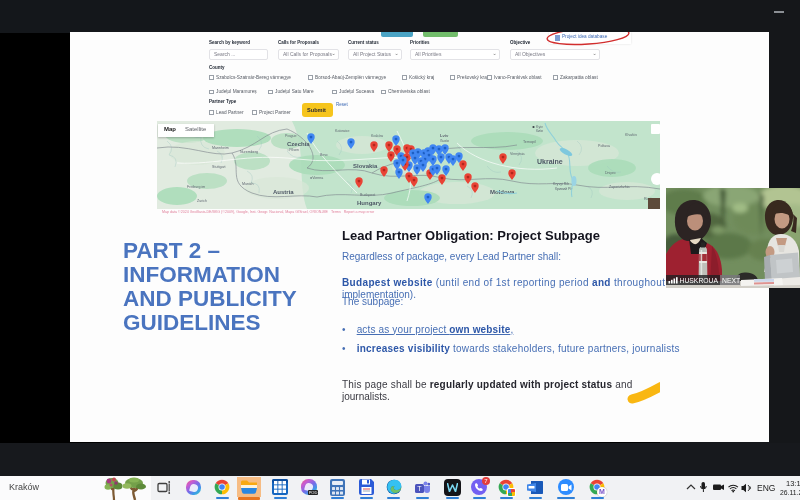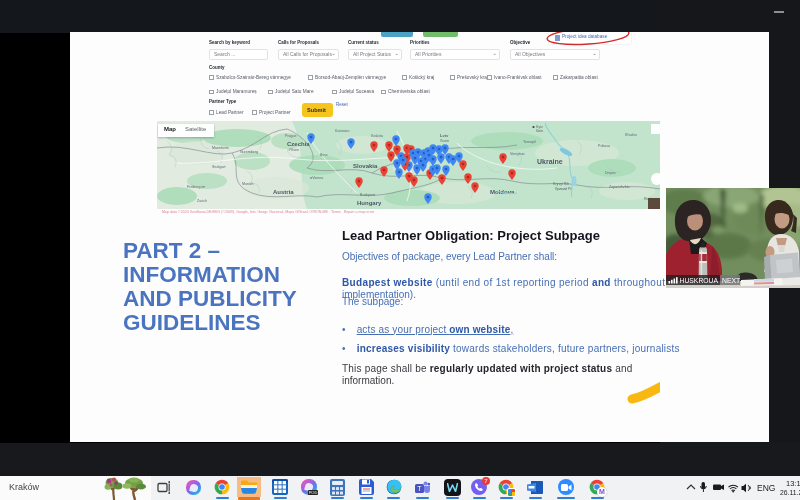--- a/index.html
+++ b/index.html
@@ -14,21 +14,21 @@
 .flabel{position:absolute;font-weight:bold;color:#1d2430;font-size:9px;transform:scale(.5);transform-origin:0 0;white-space:nowrap;}
 .fbox{position:absolute;height:11px;border:1px solid #e2e2e6;border-radius:2px;background:#fff;box-sizing:border-box;}
 .fph{position:absolute;left:4px;top:1px;color:#7a7a85;font-size:10px;transform:scale(.5);transform-origin:0 0;white-space:nowrap;}
 .chev{position:absolute;right:2px;top:1px;color:#555;font-size:9px;transform:scale(.55);transform-origin:100% 0;}
 .cb{position:absolute;width:4.5px;height:4.5px;border:1px solid #9aa0a8;background:#fff;box-sizing:border-box;}
 .cblab{position:absolute;color:#565b64;font-size:9.5px;transform:scale(.5);transform-origin:0 0;white-space:nowrap;}
 
 #title{left:53px;top:206.5px;width:230px;color:#4a74bf;font-weight:bold;font-size:22.5px;line-height:24px;}
 .rl{position:absolute;white-space:nowrap;font-size:10px;color:#466eb4;}
 .rl b{color:#2d57a8;}
-.dk{color:#3a3a42;}
+.dk{color:#3a3a42;margin-top:16px;}
 .dk b{color:#26262e;}
 </style>
 </head>
 <body>
 <div class="abs" id="topband"></div>
 <div class="abs" id="rightband"></div>
 <div class="abs" id="botband"></div>
 <div class="abs" id="minim"></div>
 
 <div class="abs" id="slide">
@@ -307,28 +307,28 @@
     <div class="abs" style="left:0.5px;top:2.5px;width:56px;height:13.5px;background:#fff;box-shadow:0 1px 2px rgba(0,0,0,.25);"></div>
     <div class="abs" style="left:7px;top:4.5px;font-size:10px;font-weight:bold;color:#1a1a1a;transform:scale(.6);transform-origin:0 0;">Map</div>
     <div class="abs" style="left:28px;top:4.5px;font-size:10px;color:#5f6368;transform:scale(.6);transform-origin:0 0;">Satellite</div>
   </div>
 
   <div class="abs" style="left:92px;top:177.5px;font-size:8px;color:#e07f9a;transform:scale(.45);transform-origin:0 0;white-space:nowrap;">Map data ©2024 GeoBasis-DE/BKG (©2009), Google, Inst. Geogr. Nacional, Mapa GISrael, ORION-ME &nbsp; Terms &nbsp; Report a map error</div>
 
   <div class="abs" id="title">PART 2 –<br>INFORMATION<br>AND PUBLICITY<br>GUIDELINES</div>
 
   <div class="rl" style="left:272px;top:196px;font-size:13px;font-weight:bold;color:#14141e;">Lead Partner Obligation: Project Subpage</div>
-  <div class="rl" style="left:272px;top:218.7px;">Objectives of package, every Lead Partner shall:</div>
+  <div class="rl" style="left:272px;top:218.7px;">Regardless of package, every Lead Partner shall:</div>
   <div class="rl" style="left:272px;top:244.7px;letter-spacing:.35px;"><b>Budapest website</b> (until end of 1st reporting period <b>and</b> throughout</div>
   <div class="rl" style="left:272px;top:256.7px;">implementation).</div>
   <div class="rl" style="left:272px;top:264px;">The subpage:</div>
   <div class="rl" style="left:272px;top:291.7px;letter-spacing:.15px;">•<span style="padding-left:11px;text-decoration:underline;">acts as your project <b>own website</b>,</span></div>
   <div class="rl" style="left:272px;top:310.7px;letter-spacing:.22px;">•<span style="padding-left:11px;"><b>increases visibility</b> towards stakeholders, future partners, journalists</span></div>
   <div class="rl dk" style="left:272px;top:330.7px;letter-spacing:.2px;">This page shall be <b>regularly updated with project status</b> and</div>
-  <div class="rl dk" style="left:272px;top:342.7px;">information.</div>
+  <div class="rl dk" style="left:272px;top:342.7px;">journalists.</div>
 
   <svg class="abs" style="left:557px;top:350px;" width="33" height="22" viewBox="0 0 33 22">
     <path d="M5 17 C 13 15.5 24 10 34 4.5" stroke="#f9b712" stroke-width="9" stroke-linecap="round" fill="none"></path>
   </svg>
 </div>
 
 <div class="abs" id="video" style="left:666px;top:188px;width:134px;height:100px;background:#6d8a5c;overflow:hidden;">
   <svg width="134" height="100" viewBox="0 0 134 100" xmlns="http://www.w3.org/2000/svg">
     <defs>
         <filter id="bl" x="-20%" y="-20%" width="140%" height="140%">

